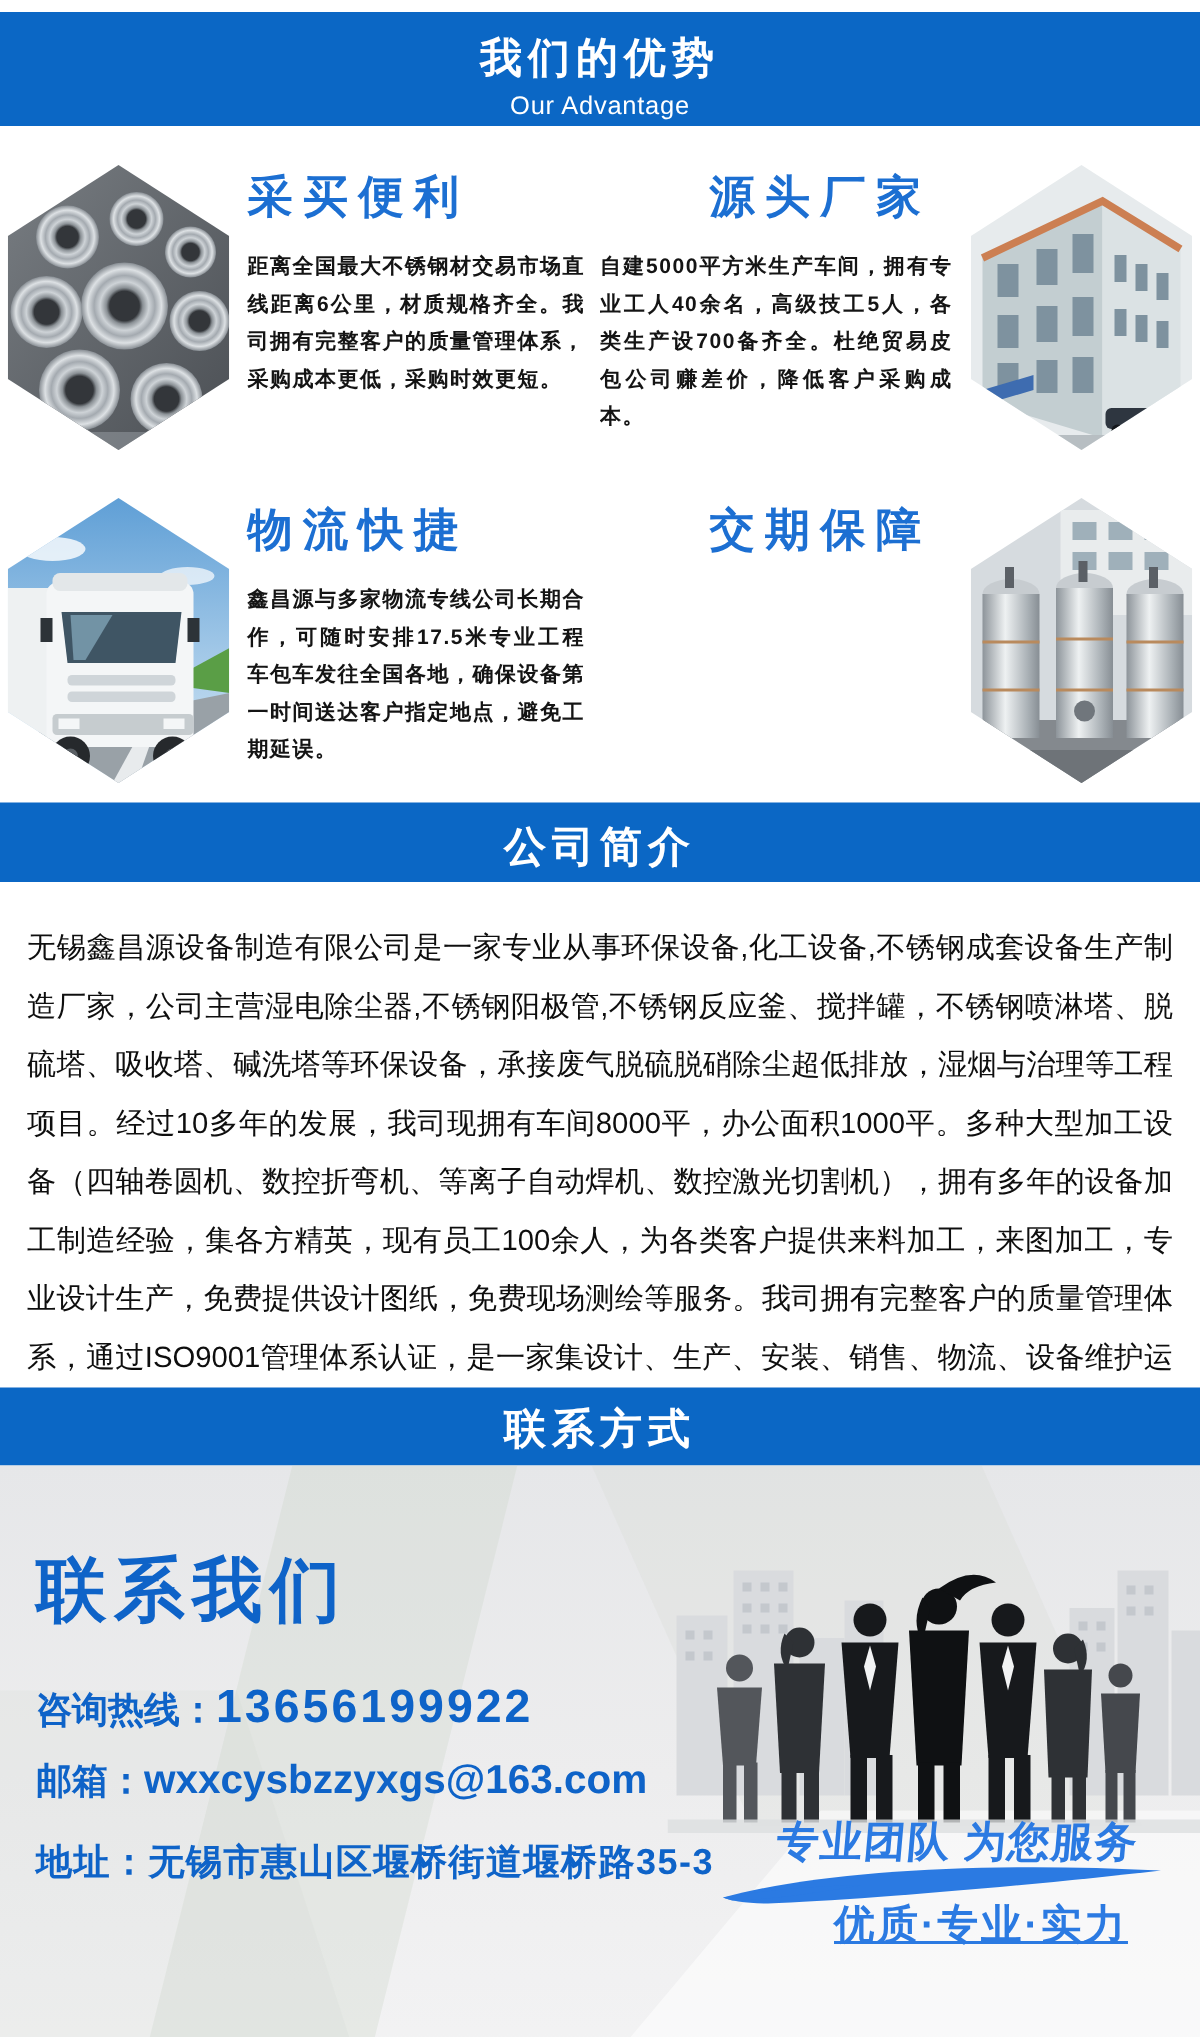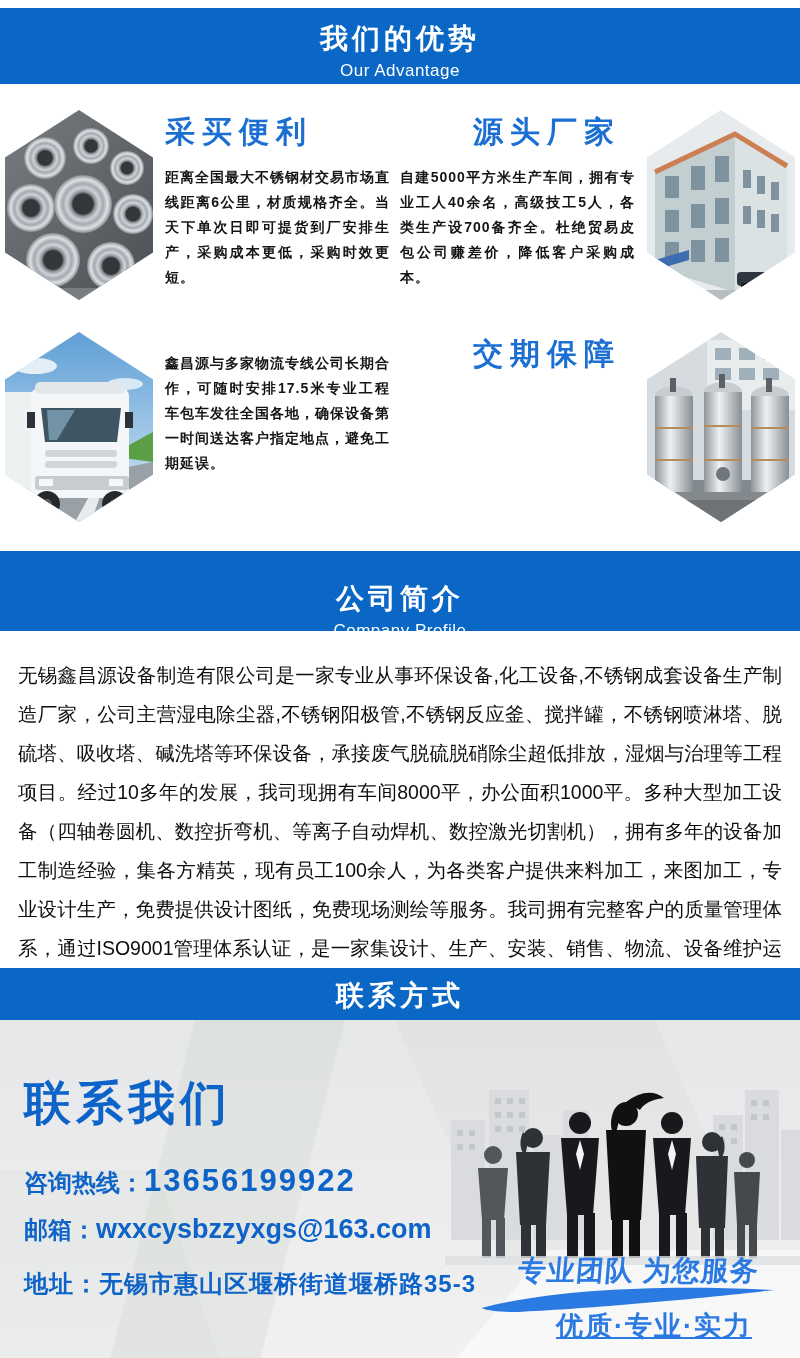--- a/index.html
+++ b/index.html
@@ -3,21 +3,21 @@
 <meta charset="utf-8">
 <style>
   html,body{margin:0;padding:0;background:#fff;}
   *{box-sizing:border-box;}
   .page{width:800px;height:1358px;margin:0 auto;background:#fff;position:relative;overflow:hidden;
         font-family:"Liberation Sans",sans-serif;}
   .top-strip{height:8px;background:#ffffff;}
   
   .band{background:#0b67c5;color:#fff;text-align:center;overflow:hidden;}
   .band-adv{height:76px;padding-top:12px;}
-  .band-profile{height:80px;padding-top:29px;margin-top:16px;}
+  .band-profile{height:53px;padding-top:11px;}
   .band-contact{height:52px;padding-top:9px;}
   .band-title{font-size:28px;font-weight:bold;letter-spacing:4px;line-height:38px;}
   .band-sub{font-size:17px;line-height:24px;margin-top:1px;letter-spacing:0.5px;}
   .band-contact .band-sub{word-spacing:10px;}
   
   .adv-section{height:451px;padding:26px 5px 0 5px;background:#fff;}
   .adv-row{display:flex;height:212px;margin-bottom:10px;}
   .adv-item{display:flex;width:395px;}
   .hex{width:148px;height:190px;flex:0 0 148px;
        clip-path:polygon(50% 0,100% 25%,100% 75%,50% 100%,0 75%,0 25%);overflow:hidden;}
@@ -94,21 +94,21 @@
             <circle cx="26" cy="98" r="24" fill="url(#coil)"></circle>
             <circle cx="78" cy="94" r="29" fill="url(#coil)"></circle>
             <circle cx="128" cy="104" r="20" fill="url(#coil)"></circle>
             <circle cx="48" cy="150" r="27" fill="url(#coil)"></circle>
             <circle cx="106" cy="156" r="24" fill="url(#coil)"></circle>
             <rect x="0" y="178" width="148" height="12" fill="#9aa0a5" opacity="0.5"></rect>
           </svg>
         </div>
         <div class="adv-text-col">
           <h3 class="adv-title">采买便利</h3>
-          <p class="adv-text">距离全国最大不锈钢材交易市场直线距离6公里，材质规格齐全。当天下单次日即可提货到厂安排生产，采购成本更低，采购时效更短。</p>
+          <p class="adv-text">距离全国最大不锈钢材交易市场直线距离6公里，材质规格齐全。我司拥有完整客户的质量管理体系，采购成本更低，采购时效更短。</p>
         </div>
       </div>
 
       <div class="adv-item adv-item-right">
         <div class="adv-text-col">
           <h3 class="adv-title adv-title-right">源头厂家</h3>
           <p class="adv-text">自建5000平方米生产车间，拥有专业工人40余名，高级技工5人，各类生产设700备齐全。杜绝贸易皮包公司赚差价，降低客户采购成本。</p>
         </div>
         <div class="hex">
           <svg viewBox="0 0 148 190" preserveAspectRatio="none">
@@ -172,20 +172,21 @@
             <rect x="30" y="144" width="94" height="14" rx="3" fill="#c6cccf"></rect>
             <rect x="34" y="147" width="14" height="7" fill="#f4f6f7"></rect>
               <rect x="104" y="147" width="14" height="7" fill="#f4f6f7"></rect>
             <circle cx="42" cy="172" r="13" fill="#26292c"></circle>
               <circle cx="42" cy="172" r="5" fill="#5a5f64"></circle>
             <circle cx="110" cy="172" r="13" fill="#26292c"></circle>
               <circle cx="110" cy="172" r="5" fill="#5a5f64"></circle>
           </svg>
         </div>
         <div class="adv-text-col">
+          <h3 class="adv-title">物流快捷</h3>
           <p class="adv-text">鑫昌源与多家物流专线公司长期合作，可随时安排17.5米专业工程车包车发往全国各地，确保设备第一时间送达客户指定地点，避免工期延误。</p>
         </div>
       </div>
 
       <div class="adv-item adv-item-right">
         <div class="adv-text-col">
           <h3 class="adv-title adv-title-right">交期保障</h3>
         </div>
         <div class="hex">
           <svg viewBox="0 0 148 190" preserveAspectRatio="none">

